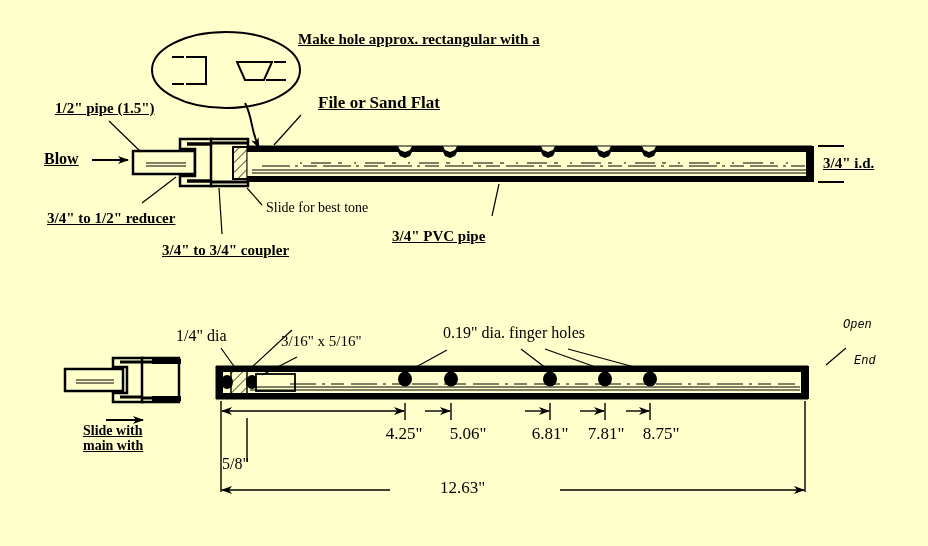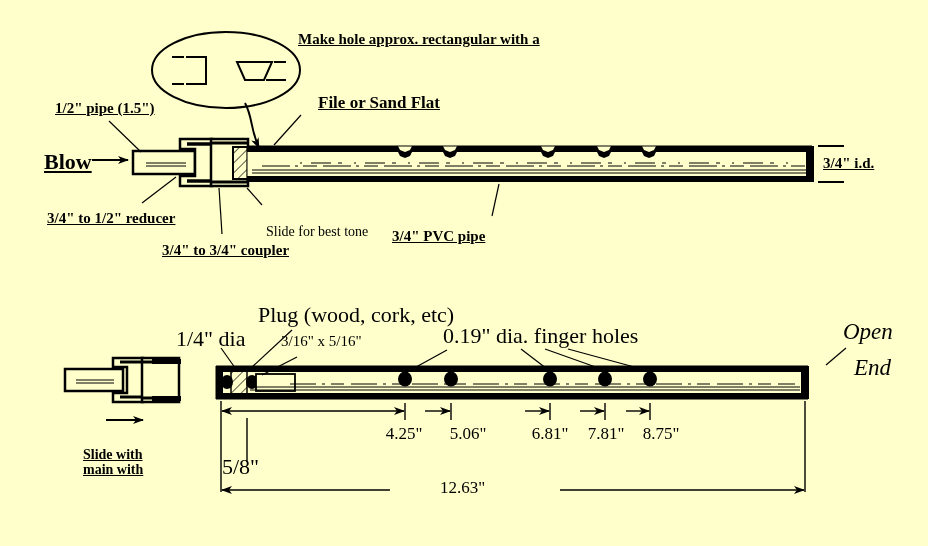--- a/index.html
+++ b/index.html
@@ -24,25 +24,25 @@
   }
   .lbl {
     position: absolute;
     color: #000000;
     font-family: "Liberation Serif", "DejaVu Serif", serif;
     white-space: pre;
     line-height: 1.12;
   }
   .bold { font-weight: bold; text-decoration: underline; }
   .ital { font-style: italic; }
-  .s14 { font-size: 14px; margin-top: 24px; }
+  .s14 { font-size: 14px; }
   .s15 { font-size: 15px; }
-  .s16 { font-size: 22px; }
+  .s16 { font-size: 16px; }
   .s17 { font-size: 17px; }
-  .s18 { font-size: 23px; }
+  .s18 { font-size: 12px; font-family: Liberation Mono, monospace; }
   .center { text-align: center; }
 </style>
 </head>
 <body>
 
 <div id="stage">
 
   <svg class="layer" viewBox="0 0 928 546">
     <defs>
       <marker id="arrowFill" markerWidth="11" markerHeight="8" refX="10" refY="4" orient="auto" markerUnits="userSpaceOnUse">
@@ -232,21 +232,20 @@
   <div class="lbl s15 bold" style="left:162px; top:242px;">3/4" to 3/4" coupler</div>
 
   <div class="lbl s14" style="left:266px; top:200px;">Slide for best tone</div>
 
   <div class="lbl s15 bold" style="left:392px; top:228px;">3/4" PVC pipe</div>
 
   <div class="lbl s15 bold" style="left:823px; top:155px;">3/4" i.d.</div>
 
   <div class="lbl s16" style="left:176px; top:327px;">1/4" dia</div>
 
-  <div class="lbl s16" style="left:258px; top:303px;">Plug (wood, cork, etc)</div>
 
   <div class="lbl s15" style="left:281px; top:333px;">3/16" x 5/16"</div>
 
   <div class="lbl s16" style="left:443px; top:324px;">0.19" dia. finger holes</div>
 
   <div class="lbl s18 ital" style="left:843px; top:319px;">Open</div>
   <div class="lbl s18 ital" style="left:854px; top:355px;">End</div>
 
   <div class="lbl s14 bold" style="left:83px; top:423px;">Slide with</div>
   <div class="lbl s14 bold" style="left:83px; top:438px;">main with</div>

